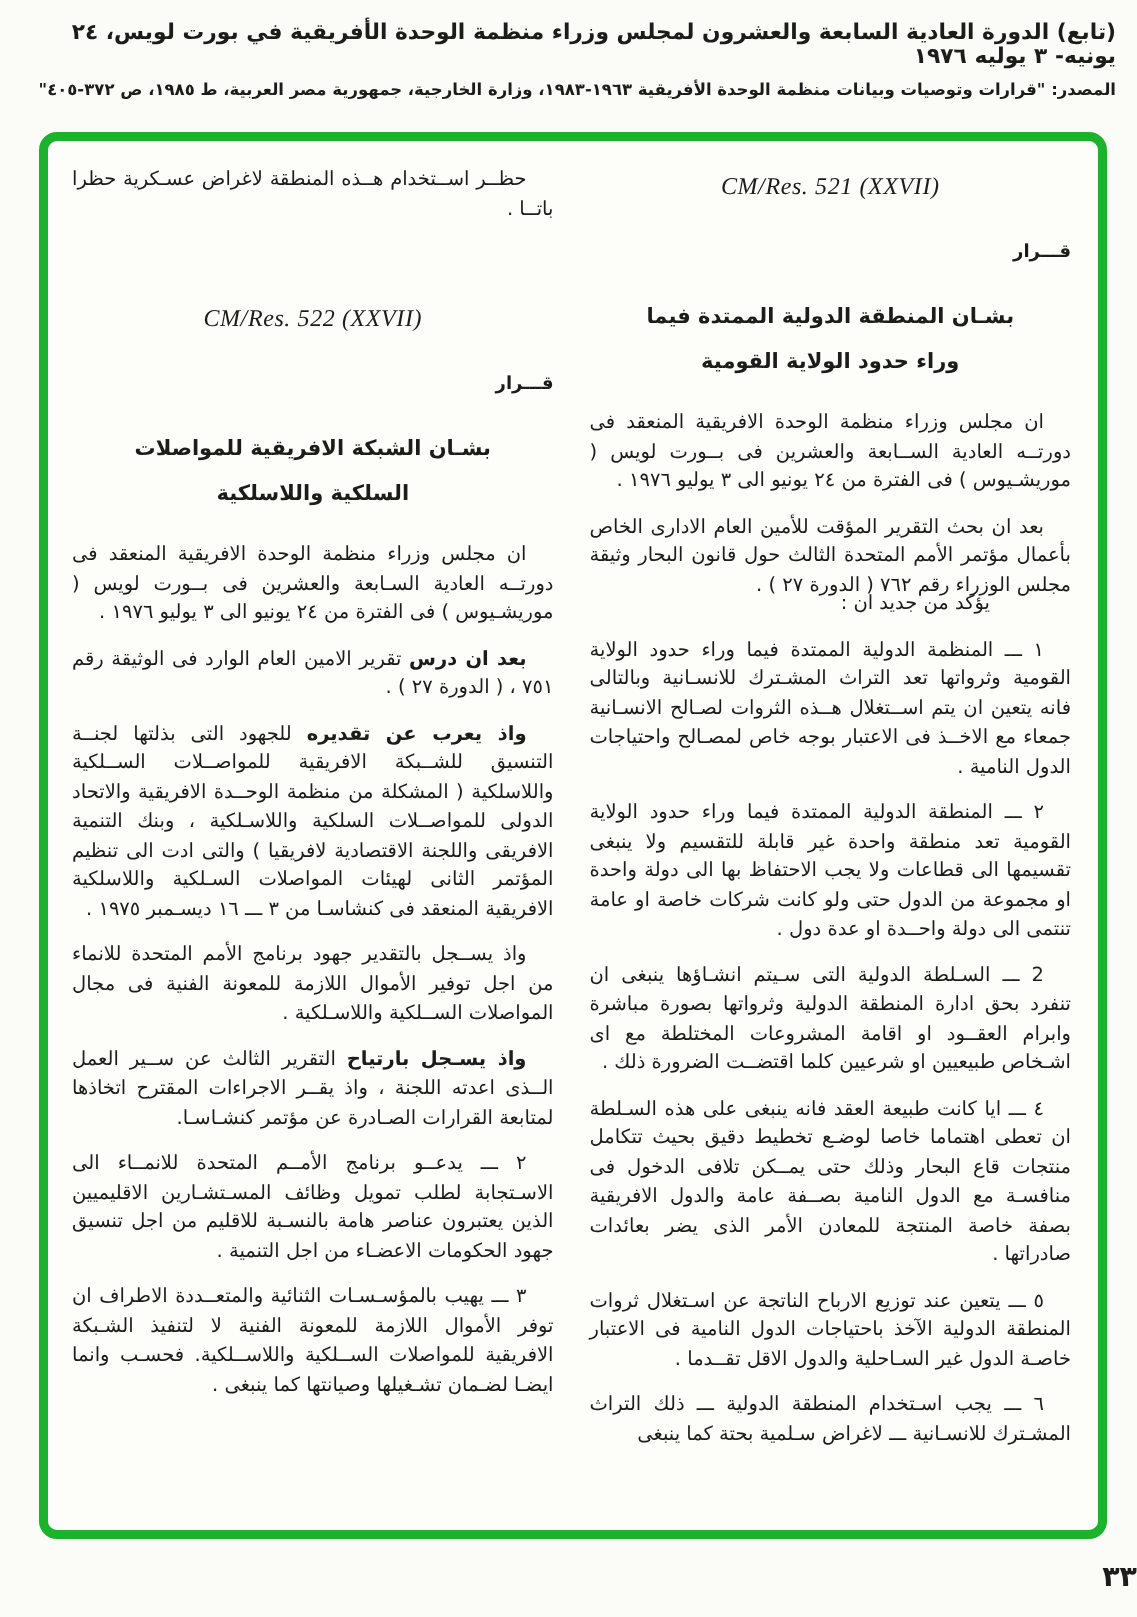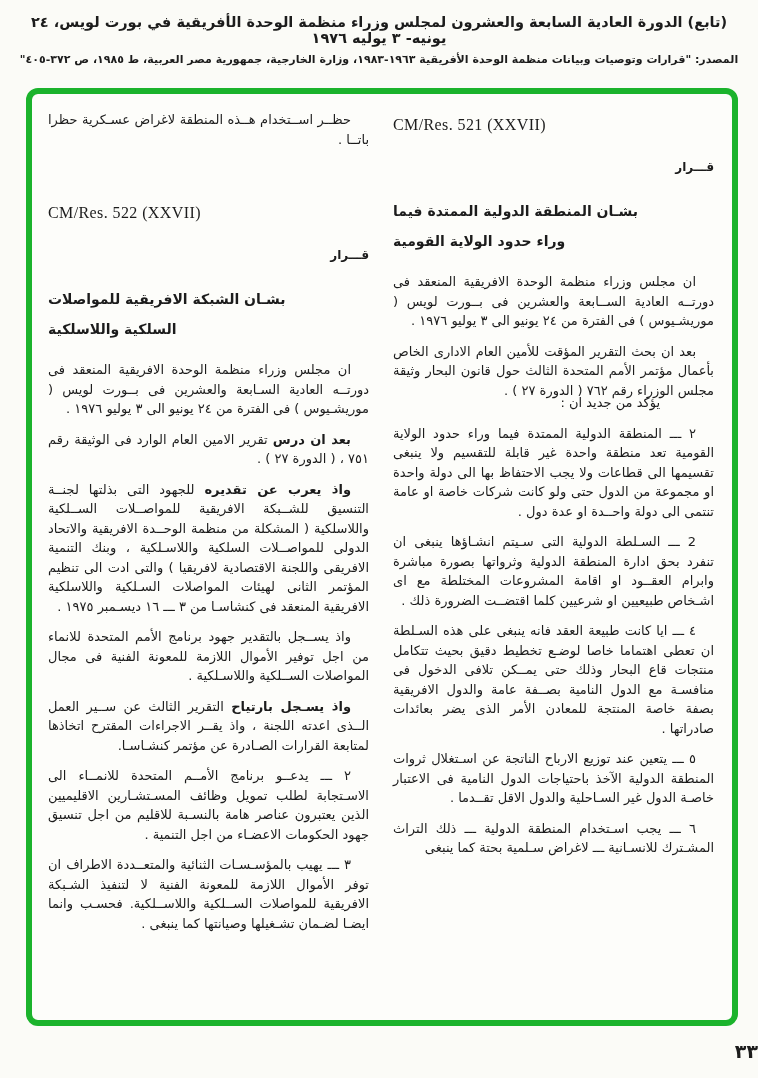--- a/index.html
+++ b/index.html
@@ -8,21 +8,21 @@
   body {
     width: 758px; height: 1078px;
     background: #fbfbf7;
     font-family: "DejaVu Sans", sans-serif;
     color: var(--ink);
     position: relative;
     overflow: hidden;
   }
   .header {
     position: absolute; top: 14px; left: 14px; right: 14px;
-    direction: rtl; text-align: center; font-weight: bold;
+    direction: rtl; text-align: right; font-weight: bold;
   }
   .header-line1 { font-size: 14.5px; letter-spacing: 0.2px; }
   .header-line2 { font-size: 11px; margin-top: 7px; }
   .frame {
     position: absolute; left: 26px; top: 88px;
     width: 712px; height: 938px;
     border: 6px solid var(--green);
     border-radius: 12px;
     background: #fdfdfa;
   }
@@ -35,31 +35,32 @@
   }
   .col { flex: 1; direction: rtl; }
   .col p {
     font-size: 13px; line-height: 19.5px;
     margin: 0 0 11px; text-align: justify;
     text-indent: 18px;
   }
   .col p.no-gap { margin-bottom: 2px; }
   .col p.short-line { text-indent: 54px; margin-top: -9px; }
   .res-code {
-    direction: ltr; text-align: left;
+    direction: ltr; text-align: center;
     font-family: "Liberation Serif", "DejaVu Serif", serif;
     font-size: 16px; letter-spacing: 0.4px;
     margin: 6px 0 26px;
+    font-style: italic;
   }
   .res-heading {
     font-weight: bold;
     font-size: 12px; margin: 0 0 22px;
   }
   .res-title {
-    text-align: left; font-weight: bold;
+    text-align: center; font-weight: bold;
     font-size: 14px; line-height: 30px; margin: 0;
   }
   .res-title.last { margin-bottom: 16px; }
   .page-number {
     position: absolute; left: 0; right: 0; bottom: 16px;
     text-align: right; font-weight: bold; font-size: 19px;
   }
   .continuation { margin-top: 8px; }
   .spacer-after-cont { height: 38px; }
 </style>
@@ -75,20 +76,21 @@
 
 <div class="columns">
   <section class="col">
       <div class="res-code">CM/Res. 521 (XXVII)</div>
       <div class="res-heading">قـــرار</div>
       <div class="res-title">بشـان المنطقة الدولية الممتدة فيما</div>
       <div class="res-title last">وراء حدود الولاية القومية</div>
       <p class="">ان مجلس وزراء منظمة الوحدة الافريقية المنعقد فى دورتــه العادية الســابعة والعشرين فى بــورت لويس ( موريشـيوس ) فى الفترة من ٢٤ يونيو الى ٣ يوليو ١٩٧٦ .</p>
       <p class="no-gap ">بعد ان بحث التقرير المؤقت للأمين العام الادارى الخاص بأعمال مؤتمر الأمم المتحدة الثالث حول قانون البحار وثيقة مجلس الوزراء رقم ٧٦٢ ( الدورة ٢٧ ) .</p>
       <p class="short-line ">يؤكد من جديد ان :</p>
+      <p class="">١ ـــ المنظمة الدولية الممتدة فيما وراء حدود الولاية القومية وثرواتها تعد التراث المشـترك للانسـانية وبالتالى فانه يتعين ان يتم اســتغلال هــذه الثروات لصـالح الانسـانية جمعاء مع الاخــذ فى الاعتبار بوجه خاص لمصـالح واحتياجات الدول النامية .</p>
       <p class="">٢ ـــ المنطقة الدولية الممتدة فيما وراء حدود الولاية القومية تعد منطقة واحدة غير قابلة للتقسيم ولا ينبغى تقسيمها الى قطاعات ولا يجب الاحتفاظ بها الى دولة واحدة او مجموعة من الدول حتى ولو كانت شركات خاصة او عامة تنتمى الى دولة واحــدة او عدة دول .</p>
       <p class="">2 ـــ السـلطة الدولية التى سـيتم انشـاؤها ينبغى ان تنفرد بحق ادارة المنطقة الدولية وثرواتها بصورة مباشرة وابرام العقــود او اقامة المشروعات المختلطة مع اى اشـخاص طبيعيين او شرعيين كلما اقتضــت الضرورة ذلك .</p>
       <p class="">٤ ـــ ايا كانت طبيعة العقد فانه ينبغى على هذه السـلطة ان تعطى اهتماما خاصا لوضـع تخطيط دقيق بحيث تتكامل منتجات قاع البحار وذلك حتى يمــكن تلافى الدخول فى منافسـة مع الدول النامية بصــفة عامة والدول الافريقية بصفة خاصة المنتجة للمعادن الأمر الذى يضر بعائدات صادراتها .</p>
       <p class="">٥ ـــ يتعين عند توزيع الارباح الناتجة عن اسـتغلال ثروات المنطقة الدولية الآخذ باحتياجات الدول النامية فى الاعتبار خاصـة الدول غير السـاحلية والدول الاقل تقــدما .</p>
       <p class="">٦ ـــ يجب اسـتخدام المنطقة الدولية ـــ ذلك التراث المشـترك للانسـانية ـــ لاغراض سـلمية بحتة كما ينبغى</p>
     </section>
   <section class="col">
       <p class="continuation">حظــر اســتخدام هــذه المنطقة لاغراض عسـكرية حظرا باتــا .</p>
       <div class="spacer-after-cont"></div>
       <div class="res-code">CM/Res. 522 (XXVII)</div>

